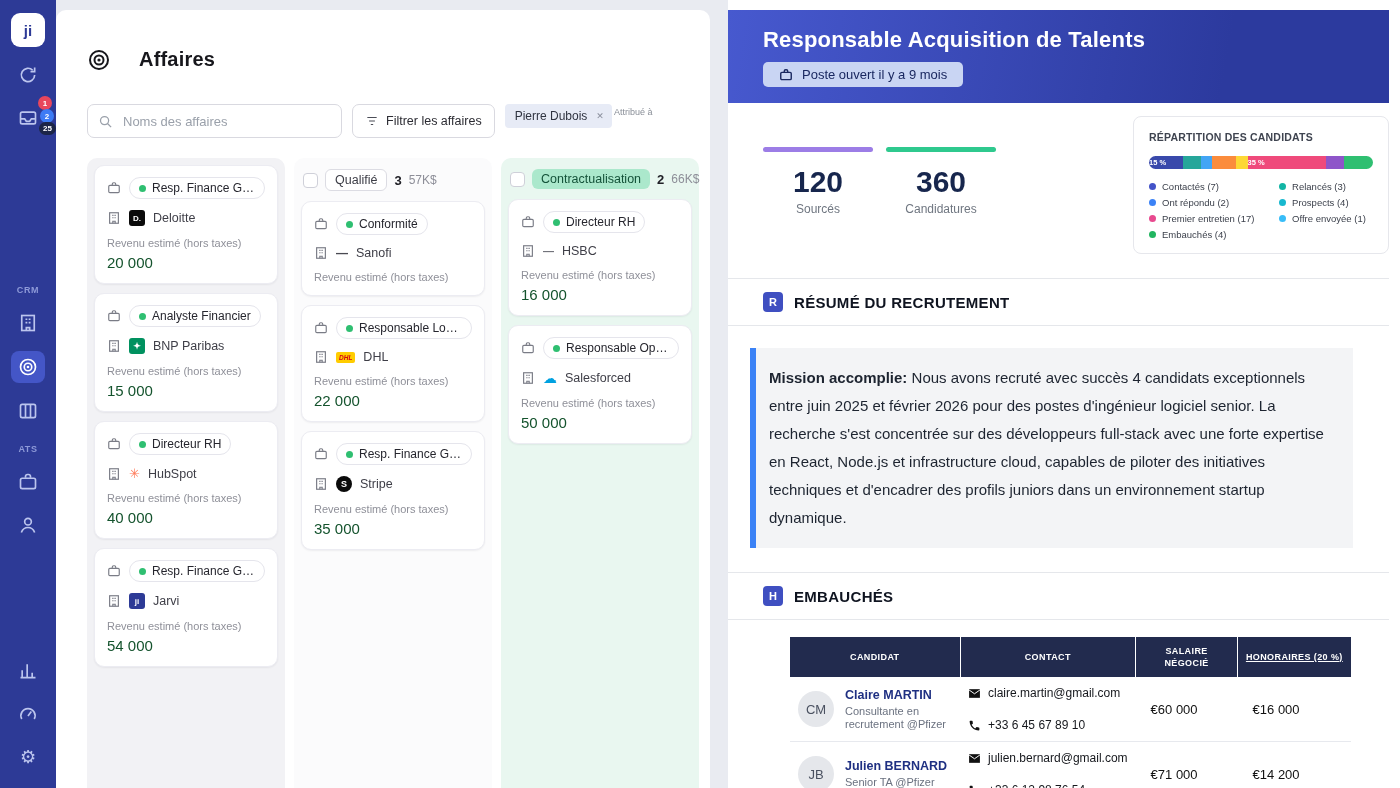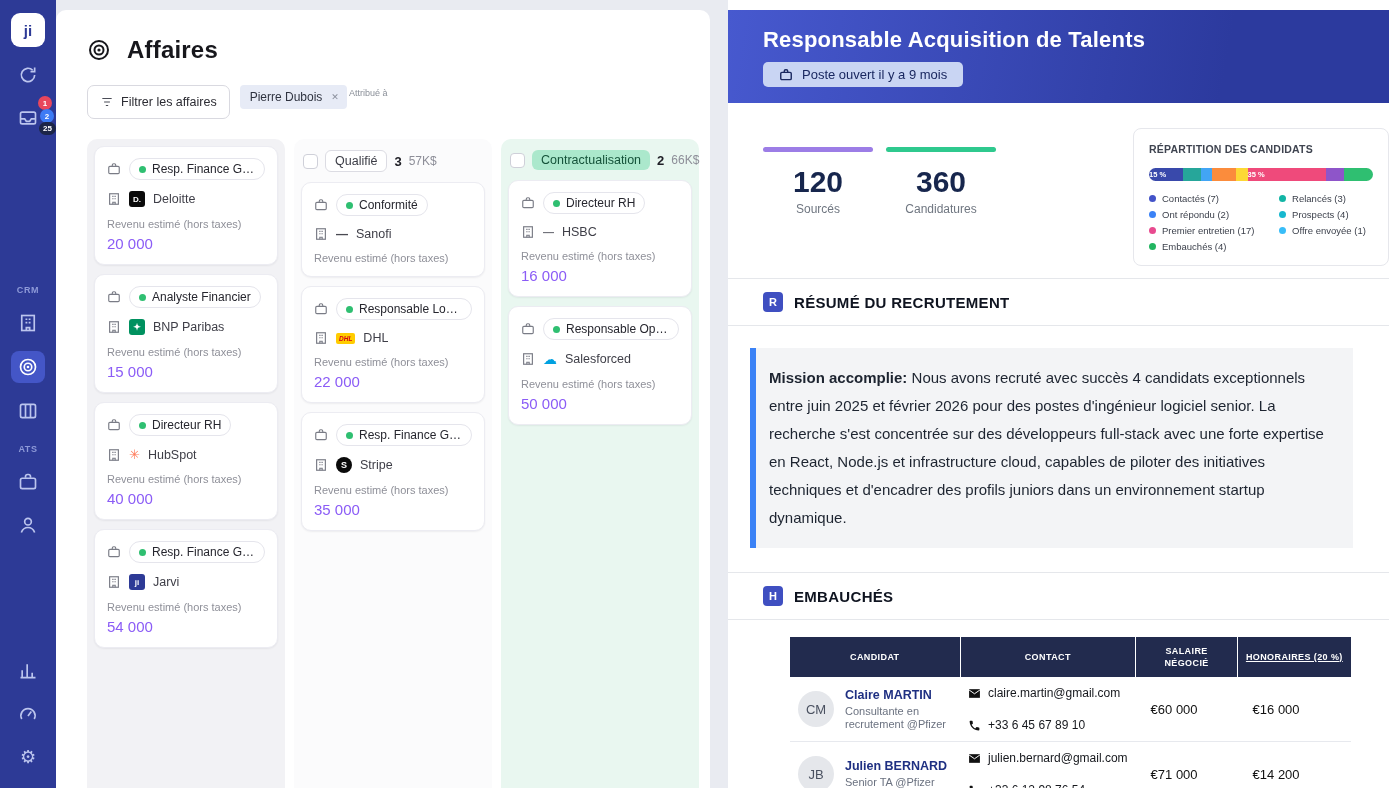--- a/index.html
+++ b/index.html
@@ -42,21 +42,21 @@
   .badge-dark { top:19px; right:-11px; height:13px; padding:0 4px; border-radius:7px; background:#1c2547; }
 
   
   .deals-panel {
     position:absolute; left:56px; top:10px; width:654px; bottom:0;
     background:#fff; border-radius:10px 10px 0 0;
     padding:22px 11px 0 31px; display:flex; flex-direction:column;
   }
   .deals-header { display:flex; align-items:center; gap:12px; }
   .title-icon { color:#17171c; display:flex; }
-  .deals-header h1 { font-size:24px; margin:4px; color:#17171c; letter-spacing:.2px; font-weight:bold; }
+  .deals-header h1 { font-size:20px; margin:16px; color:#17171c; letter-spacing:.2px; font-weight:bold; }
 
   .toolbar { display:flex; align-items:flex-start; gap:10px; margin-top:17px; }
   .search {
     display:flex; align-items:center; gap:8px; border:1px solid #d9d9e0;
     border-radius:7px; padding:0 10px; width:255px; height:34px; color:#9aa0aa; background:#fff;
   }
   .search svg { flex:none; }
   .search input { border:none; outline:none; flex:1; font-size:13px; font-family:inherit; color:#333; min-width:0; background:transparent; }
   .search input::placeholder { color:#9aa0aa; }
   .filter-btn {
@@ -96,21 +96,21 @@
   .cicon { color:#7a7c86; display:flex; flex:none; }
   .jobpill {
     display:inline-flex; align-items:center; gap:6px; border:1px solid #e5e5ec;
     border-radius:999px; padding:3px 9px; font-size:12px; color:#26262e; background:#fff;
     max-width:160px; min-width:0;
   }
   .jobpill span { white-space:nowrap; overflow:hidden; text-overflow:ellipsis; }
   .dot { width:7px; height:7px; border-radius:50%; background:#2fbf71; flex:none; }
   .cname { font-size:12.5px; color:#3e3e47; white-space:nowrap; overflow:hidden; text-overflow:ellipsis; }
   .rev-label { font-size:11px; color:#8f9099; margin-top:11px; }
-  .amount { font-size:15px; color:#8b5cf6; margin-top:5px; font-weight:500; }
+  .amount { font-size:15px; color:#14532d; margin-top:5px; font-weight:500; }
   .amount:empty { display:none; }
 
   .lg { flex:none; display:inline-flex; align-items:center; justify-content:center; font-style:normal; }
   .lg-sq { width:16px; height:16px; border-radius:3px; color:#fff; font-size:8px; font-weight:bold; }
   .lg-deloitte { background:#0a0a0a; }
   .lg-bnp { background:#00915f; font-size:9px; }
   .lg-jarvi { background:#2d3a96; }
   .lg-stripe { background:#0a0a0a; border-radius:50%; font-size:9px; }
   .lg-hubspot { color:#ff7a59; font-size:13px; }
   .lg-sanofi { color:#4a4a52; font-size:12px; font-weight:bold; }
@@ -132,21 +132,21 @@
   }
   .banner-badge svg { width:14px; height:14px; }
 
   .stats { display:flex; gap:13px; margin:44px 0 0 35px; }
   .stat { width:110px; }
   .stat-bar { height:5px; border-radius:3px; }
   .stat-value { font-size:30px; font-weight:bold; color:#17264d; text-align:center; margin-top:13px; }
   .stat-label { font-size:12px; color:#6f7680; text-align:center; margin-top:3px; }
 
   .repartition {
-    position:absolute; top:128px; right:11px; width:256px;
+    position:absolute; top:116px; right:11px; width:256px;
     border:1px solid #e6e7ec; border-radius:8px; background:#fff; padding:14px 15px 13px;
   }
   .rep-title { font-size:10.5px; font-weight:bold; color:#3f4450; letter-spacing:.2px; }
   .rep-bar { display:flex; height:13px; border-radius:7px; overflow:hidden; margin-top:13px; }
   .seg { height:100%; display:flex; align-items:center; flex:none; }
   .seg i { font-style:normal; color:#fff; font-size:7.5px; font-weight:bold; white-space:nowrap; }
   .rep-legend { display:grid; grid-template-columns:1.3fr 1fr; gap:5px 8px; margin-top:12px; }
   .leg { display:flex; align-items:center; gap:6px; font-size:9.5px; color:#3a3f4a; white-space:nowrap; }
   .leg-dot { width:7px; height:7px; border-radius:50%; flex:none; }
 
@@ -272,20 +272,27 @@
       <svg width="24" height="24" viewBox="0 0 24 24">
           <circle cx="12" cy="12" r="9" fill="none" stroke="#17171c" stroke-width="2"></circle>
           <circle cx="12" cy="12" r="4.5" fill="none" stroke="#17171c" stroke-width="2"></circle>
           <circle cx="12" cy="12" r="1.6" fill="#17171c"></circle>
         </svg>
     </span>
     <h1>Affaires</h1>
   </div>
 
   <div class="toolbar">
+    <label class="search">
+      <svg width="15" height="15" viewBox="0 0 24 24" fill="none" stroke="currentColor" stroke-width="2">
+          <circle cx="10.5" cy="10.5" r="6.5"></circle>
+          <path d="M15.5 15.5L21 21"></path>
+        </svg>
+      <input placeholder="Noms des affaires" style="">
+    </label>
     <button class="filter-btn">
       <svg width="14" height="14" viewBox="0 0 24 24" fill="none" stroke="currentColor" stroke-width="2">
           <path d="M4 6h16M7 12h10M10 18h4"></path>
         </svg>
       <span>Filtrer les affaires</span>
     </button>
     <div class="assignee">
       <span class="chip">
         <span>Pierre Dubois</span>
         <span class="chip-x">✕</span>

